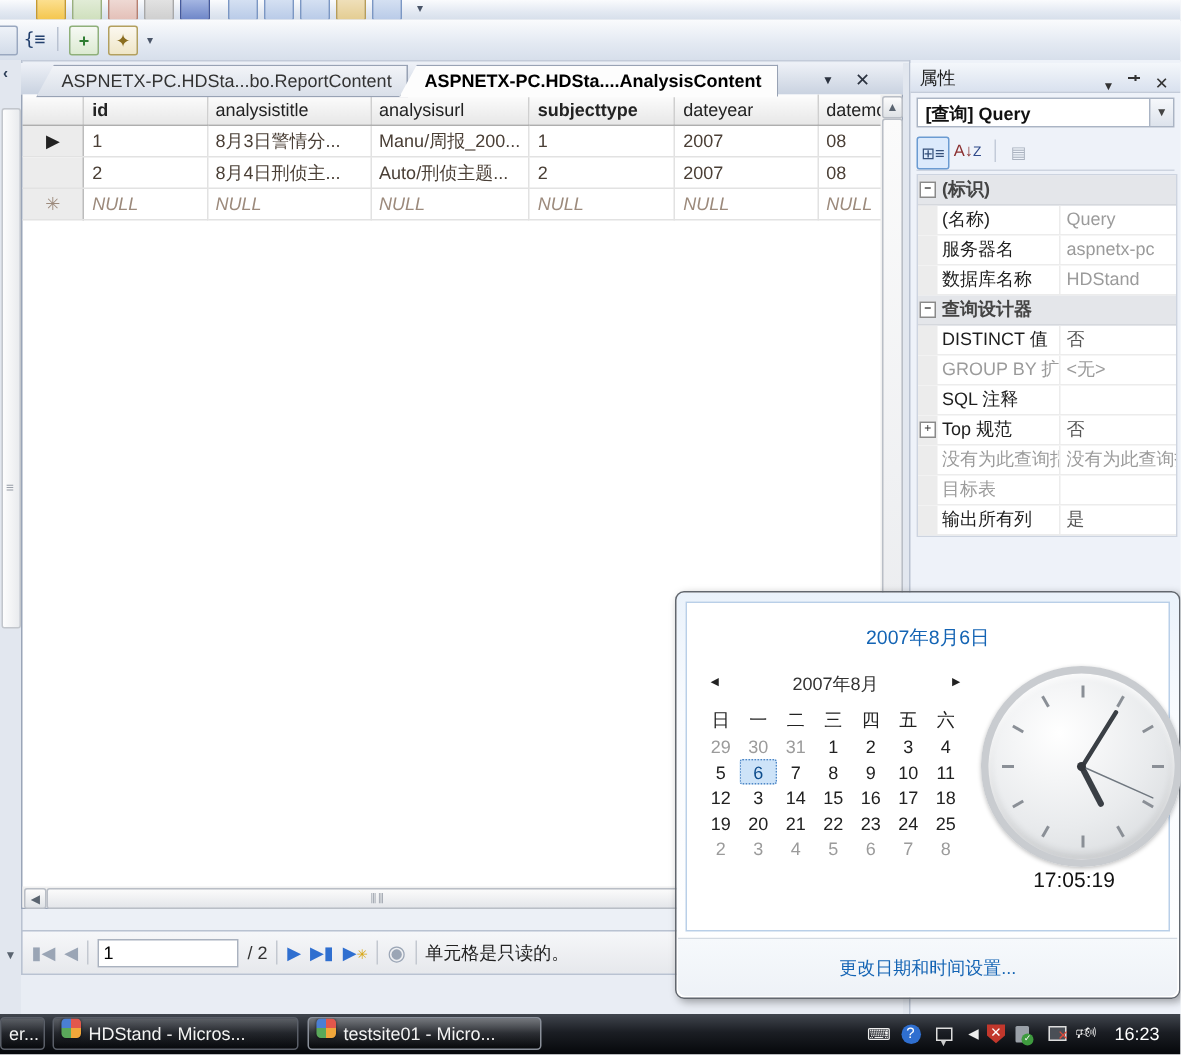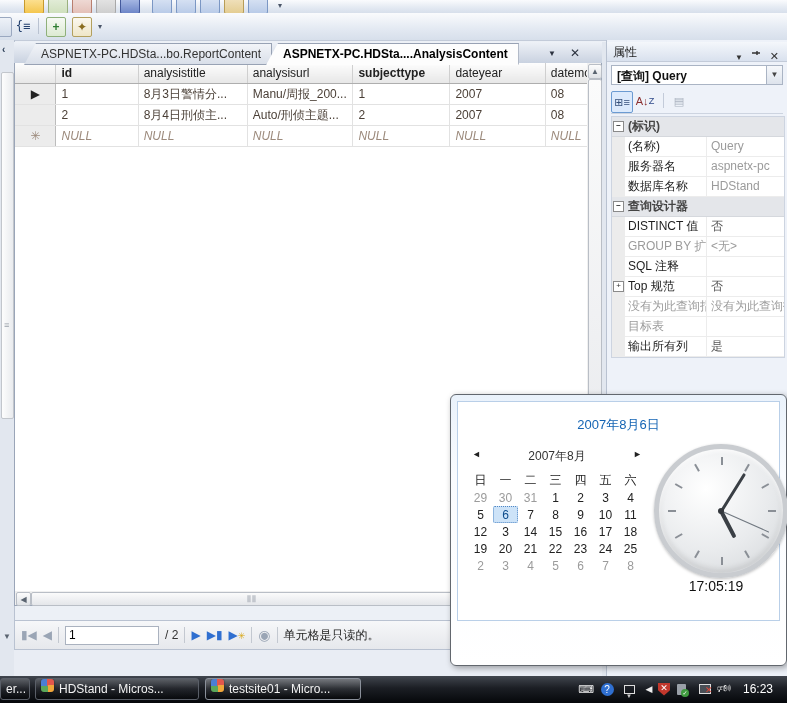--- a/index.html
+++ b/index.html
@@ -397,20 +397,23 @@
           <div class="tick" style="transform: rotate(300deg) translateY(-54px);"></div>
           <div class="tick" style="transform: rotate(330deg) translateY(-54px);"></div>
         </div>
       <div class="hand" id="hourHand" style="transform: rotate(152.5deg);"></div>
       <div class="hand" id="minHand" style="transform: rotate(31.9deg);"></div>
       <div class="hand" id="secHand" style="transform: rotate(114deg);"></div>
       <div id="clockPin"></div>
     </div>
     <div id="digTime">17:05:19</div>
   </div>
+  <div id="popupFoot">
+    <a href="#">更改日期和时间设置...</a>
+  </div>
 </div>
 
 <div class="abs" id="taskbar">
   <div id="taskButtons">
       <div class="tbtn" style="left: 0px; width: 30px;">
         <span>er...</span>
       </div>
       <div class="tbtn" style="left: 35px; width: 164px;">
         <span class="vsicon"></span>
         <span>HDStand - Micros...</span>

